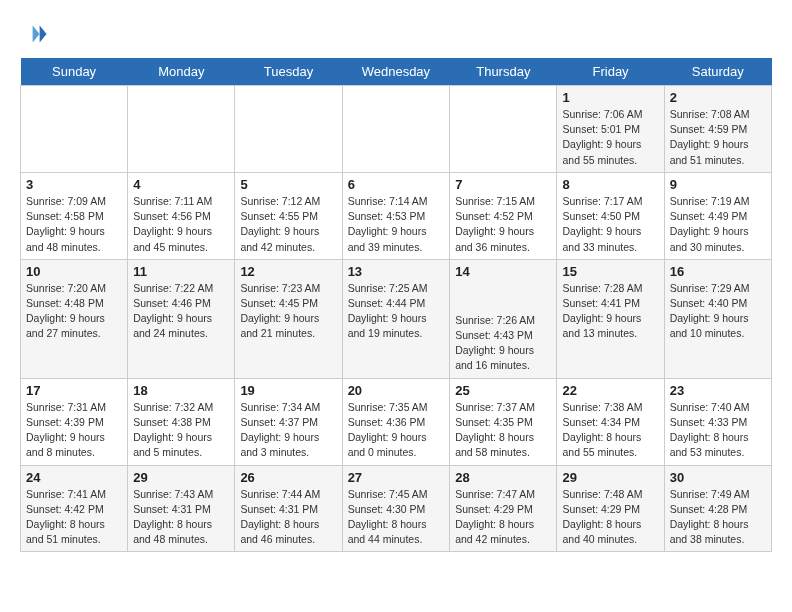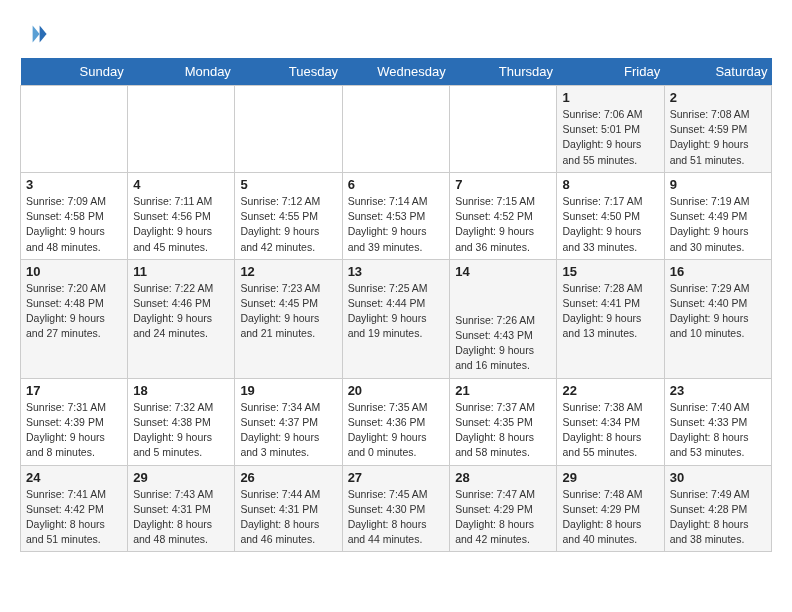--- a/index.html
+++ b/index.html
@@ -54,21 +54,21 @@
     }
     table {
       width: 100%;
       border-collapse: collapse;
       font-size: 11px;
     }
     thead tr th {
       background-color: #2a6db5;
       color: #fff;
       padding: 6px 4px;
-      text-align: right;
+      text-align: center;
       font-size: 13px;
       font-weight: normal;
     }
     tbody tr td {
       border: 1px solid #ccc;
       vertical-align: top;
       padding: 4px 5px;
       height: 80px;
       width: 108px;
     }
@@ -272,21 +272,21 @@
 and 3 minutes.</div>
         </td>
         <td>
           <div class="day-num">20</div>
           <div class="day-info" style="white-space: pre-line;">Sunrise: 7:35 AM
 Sunset: 4:36 PM
 Daylight: 9 hours
 and 0 minutes.</div>
         </td>
         <td>
-          <div class="day-num">21</div>
+          <div class="day-num">25</div>
           <div class="day-info" style="white-space: pre-line;">Sunrise: 7:37 AM
 Sunset: 4:35 PM
 Daylight: 8 hours
 and 58 minutes.</div>
         </td>
         <td>
           <div class="day-num">22</div>
           <div class="day-info" style="white-space: pre-line;">Sunrise: 7:38 AM
 Sunset: 4:34 PM
 Daylight: 8 hours

